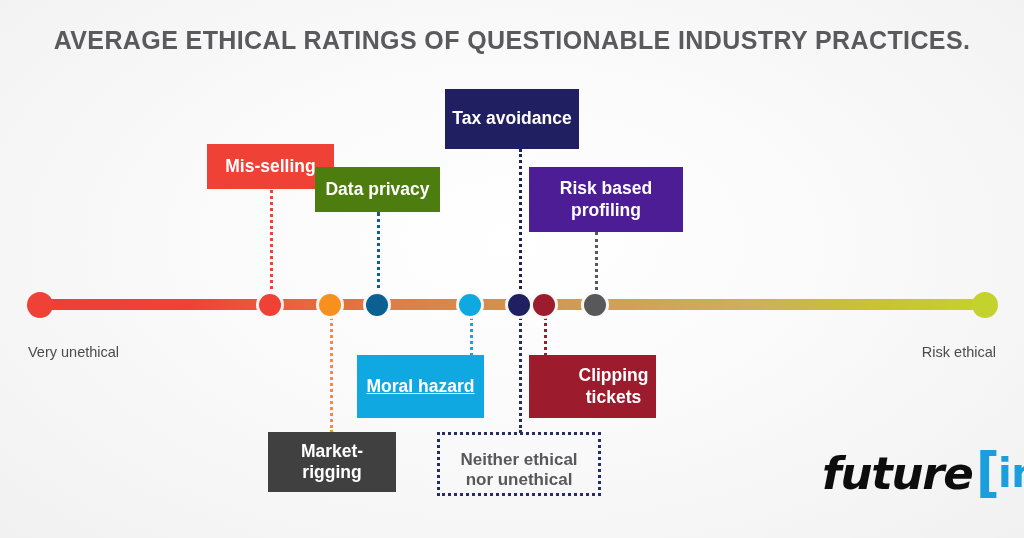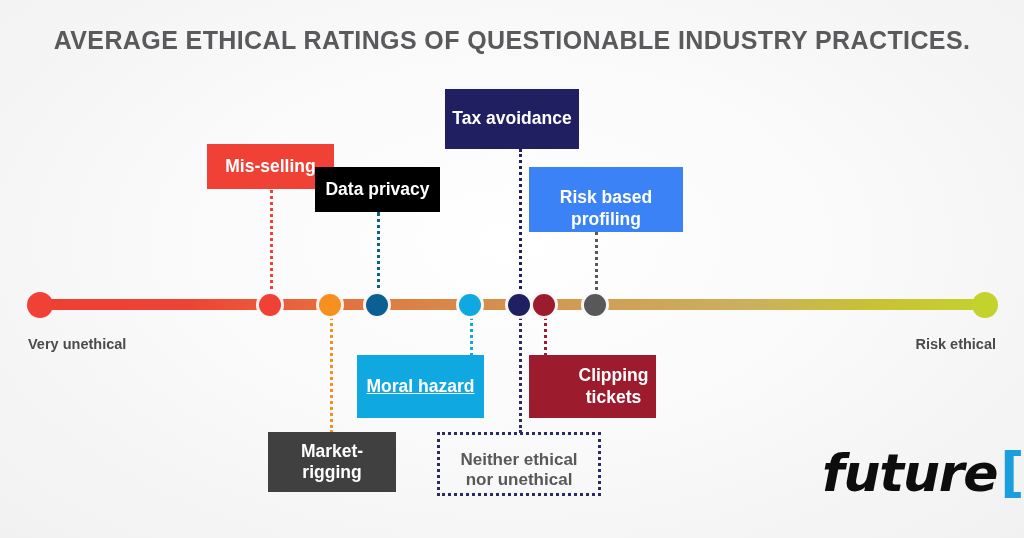--- a/index.html
+++ b/index.html
@@ -49,23 +49,23 @@
     position: absolute;
     width: 26px;
     height: 26px;
     border-radius: 50%;
     top: 292px;
     margin-left: -13px;
   }
 
   .endpoint-label {
     position: absolute;
-    top: 336px;
+    top: 344px;
     font-size: 14.5px;
-    font-weight: bold;
+    font-weight: normal;
     color: #4b4b4d;
     white-space: nowrap;
   }
   .endpoint-label.left  { left: 28px; }
   .endpoint-label.right { right: 28px; }
 
   
   .marker {
     position: absolute;
     width: 22px;
@@ -115,21 +115,21 @@
     position: absolute;
     left: 822px;
     top: 447px;
     display: flex;
     align-items: center;
     height: 52px;
     z-index: 6;
   }
   .logo-word {
     font-family: "DejaVu Sans", sans-serif;
-    font-size: 52px;
+    font-size: 45px;
     font-weight: bold;
     font-style: italic;
     color: #0d0d0d;
     letter-spacing: -1.2px;
     line-height: 1;
   }
   .logo-bracketed {
     display: flex;
     align-items: center;
     margin-left: 3px;
@@ -182,27 +182,27 @@
       <div class="leader" style="left: 595px; top: 232px; height: 64px; border-left-color: rgb(88, 88, 91);"></div>
       <div class="leader" style="left: 470px; top: 312px; height: 44px; border-left-color: rgb(15, 168, 224);"></div>
       <div class="leader" style="left: 544px; top: 312px; height: 44px; border-left-color: rgb(156, 28, 46);"></div>
       <div class="leader" style="left: 330px; top: 312px; height: 121px; border-left-color: rgb(247, 144, 30);"></div>
       <div class="leader" style="left: 519px; top: 312px; height: 121px; border-left-color: rgb(42, 42, 102);"></div>
     </div>
   <div id="callouts-layer">
       <div class="callout" style="left: 207px; top: 100px; width: 127px; height: 45px; background: rgb(239, 65, 54); margin-top: 44px;">
         <span>Mis-selling</span>
       </div>
-      <div class="callout" style="left: 315px; top: 167px; width: 125px; height: 45px; background: #000000;">
+      <div class="callout" style="left: 315px; top: 167px; width: 125px; height: 45px; background: #4d7c0f;">
         <span>Data privacy</span>
       </div>
       <div class="callout" style="left: 445px; top: 89px; width: 134px; height: 60px; background: rgb(31, 31, 97);">
         <span>Tax avoidance</span>
       </div>
-      <div class="callout" style="left: 529px; top: 167px; width: 154px; height: 65px; background: #3b82f6; align-items: flex-end;">
+      <div class="callout" style="left: 529px; top: 167px; width: 154px; height: 65px; background: #4c1d95;">
         <span>Risk based profiling</span>
       </div>
       <div class="callout" style="left: 357px; top: 355px; width: 127px; height: 63px; background: rgb(15, 168, 224); text-decoration: underline;">
         <span>Moral hazard</span>
       </div>
       <div class="callout" style="left: 529px; top: 355px; width: 127px; height: 63px; background: rgb(156, 28, 46); padding-left: 48px;">
         <span>Clipping tickets</span>
       </div>
       <div class="callout" style="left: 268px; top: 432px; width: 128px; height: 60px; background: #404040;">
         <span>Market-rigging</span>

